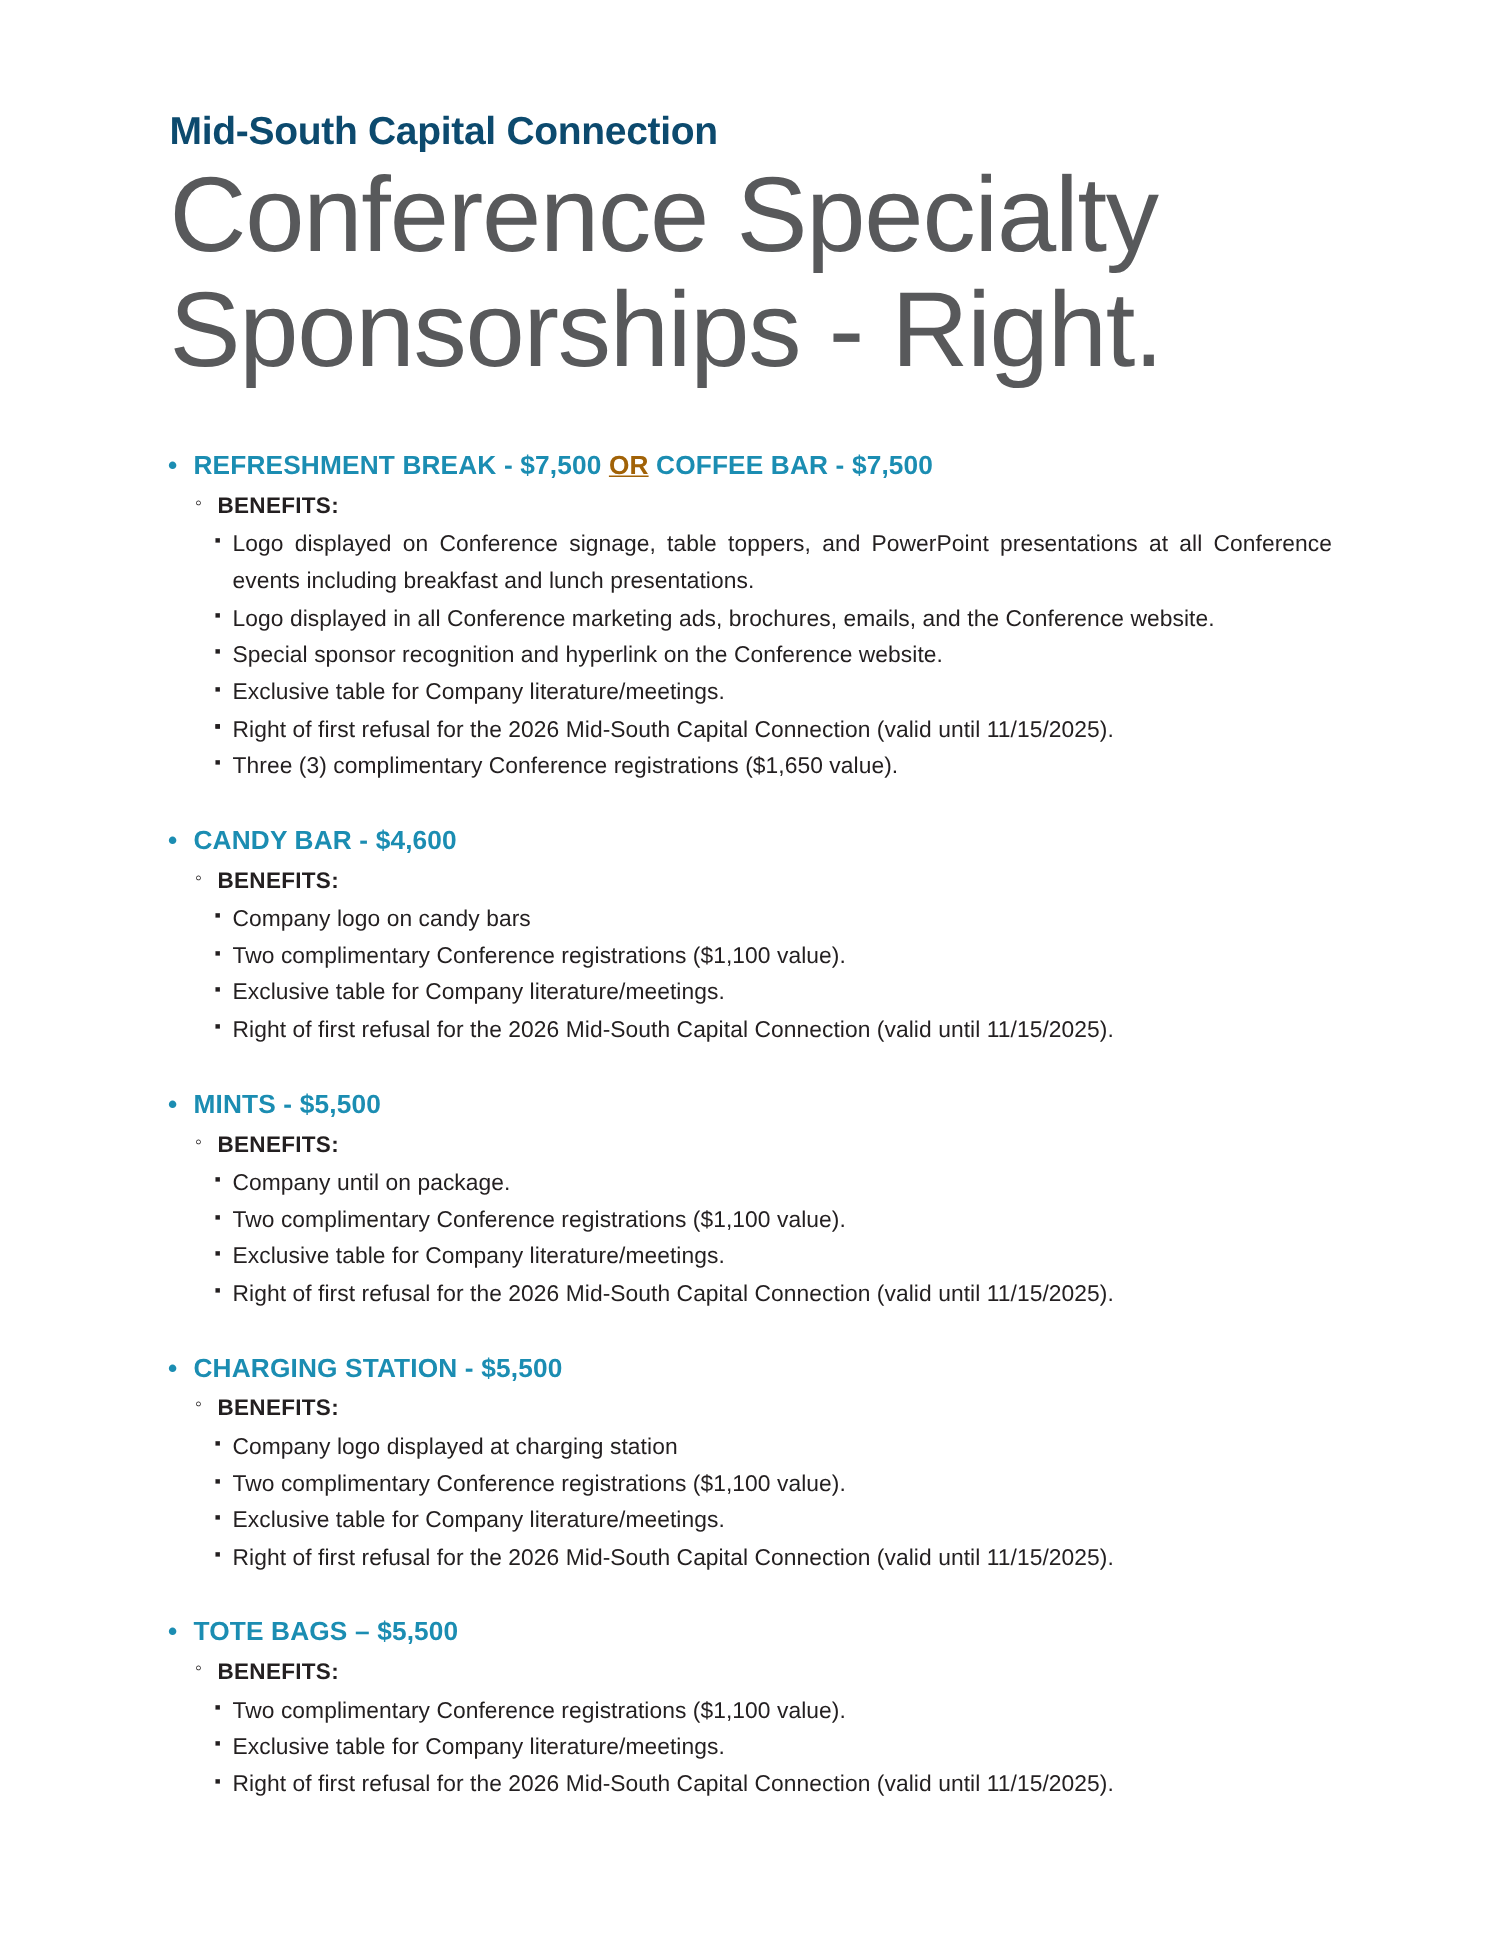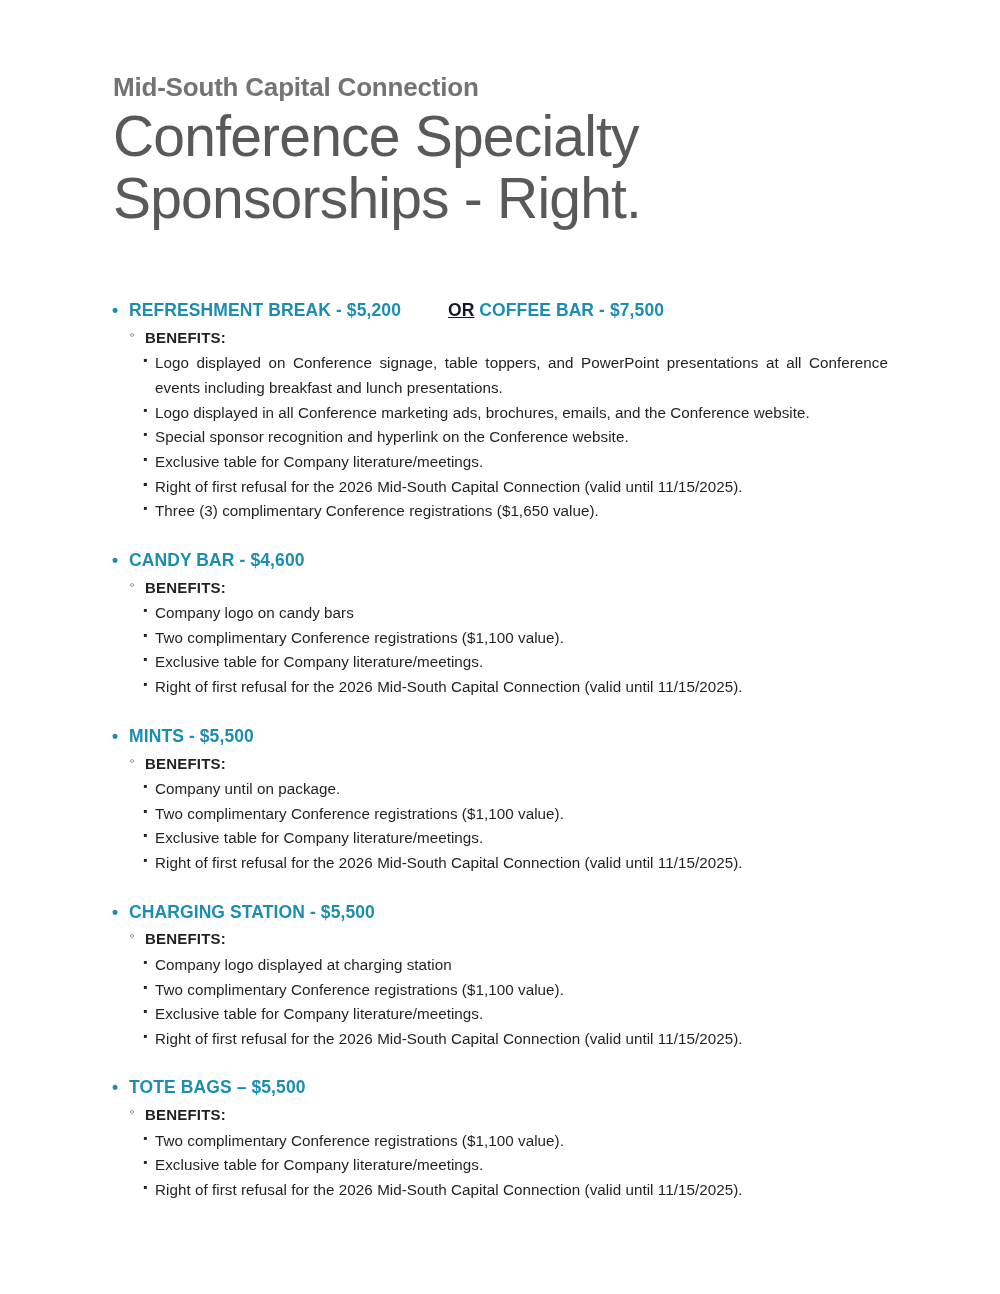--- a/index.html
+++ b/index.html
@@ -26,27 +26,27 @@
   
   .header {
     position: absolute;
     left: 113px;
     top: 74px;
     width: 820px;
   }
   .eyebrow {
     font-size: 26px;
     font-weight: bold;
-    color: #737373;
+    color: #0c4a6e;
     letter-spacing: -0.2px;
     line-height: 1.0;
     margin: 0 0 6px 0;
   }
   .bigtitle {
-    font-size: 57px;
+    font-size: 71px;
     font-weight: normal;
     color: #58595b;
     line-height: 1.08;
     letter-spacing: -0.8px;
     margin: 0;
   }
   .bigtitle .tline { display: block; }
 
   
   .content {
@@ -72,24 +72,23 @@
   }
   .lvl1 .bullet1 {
     position: absolute;
     left: 112px;
     top: 0;
     color: #1b8db2;
     font-size: 17.5px;
     line-height: 1.25;
   }
   .lvl1 .or {
-    color: #0f172a;
+    color: #a16207;
     text-decoration: underline;
     text-underline-offset: 1px;
-    margin-left: 42px;
   }
 
   
   .lvl2 {
     position: relative;
     padding-left: 145px;
     font-size: 15px;
     font-weight: bold;
     color: #231f20;
     line-height: 1.3;
@@ -136,21 +135,21 @@
   <div class="header">
     <div class="eyebrow">Mid-South Capital Connection</div>
     <h1 class="bigtitle">
       <span class="tline">Conference Specialty</span>
       <span class="tline">Sponsorships - Right.</span>
     </h1>
   </div>
 
   <div class="content" id="sections-root">
       <div class="section">
-        <div class="lvl1"><span class="bullet1">•</span><span>REFRESHMENT BREAK - $5,200 </span><span class="or">OR</span><span> COFFEE BAR - $7,500</span></div>
+        <div class="lvl1"><span class="bullet1">•</span><span>REFRESHMENT BREAK - $7,500 </span><span class="or">OR</span><span> COFFEE BAR - $7,500</span></div>
         <div class="lvl2"><span class="bullet2">◦</span><span>BENEFITS:</span></div>
         <ul class="lvl3-list">
           <li class="lvl3 justify"><span class="bullet3">▪</span><span class="txt">Logo displayed on Conference signage, table toppers, and PowerPoint presentations at all Conference events including breakfast and lunch presentations.</span></li>
           <li class="lvl3"><span class="bullet3">▪</span><span class="txt">Logo displayed in all Conference marketing ads, brochures, emails, and the Conference website.</span></li>
           <li class="lvl3"><span class="bullet3">▪</span><span class="txt">Special sponsor recognition and hyperlink on the Conference website.</span></li>
           <li class="lvl3"><span class="bullet3">▪</span><span class="txt">Exclusive table for Company literature/meetings.</span></li>
           <li class="lvl3"><span class="bullet3">▪</span></li>
           <li class="lvl3"><span class="bullet3">▪</span><span class="txt">Right of first refusal for the 2026 Mid-South Capital Connection (valid until 11/15/2025).</span></li>
           <li class="lvl3"><span class="bullet3">▪</span><span class="txt">Three (3) complimentary Conference registrations ($1,650 value).</span></li>
         </ul>

